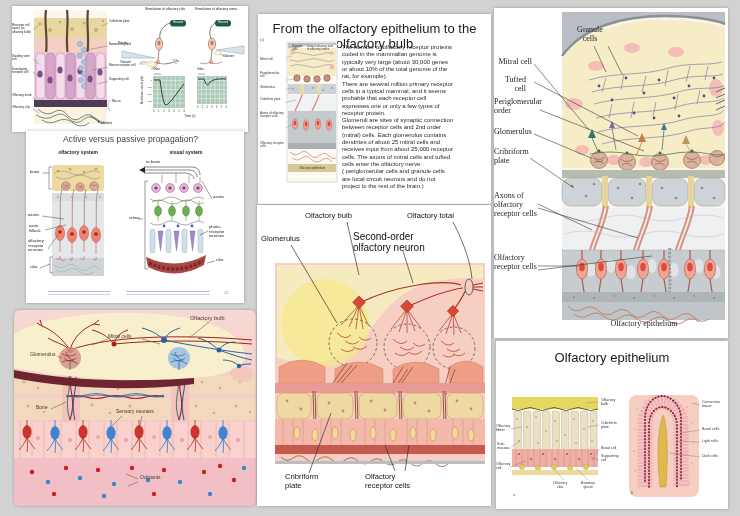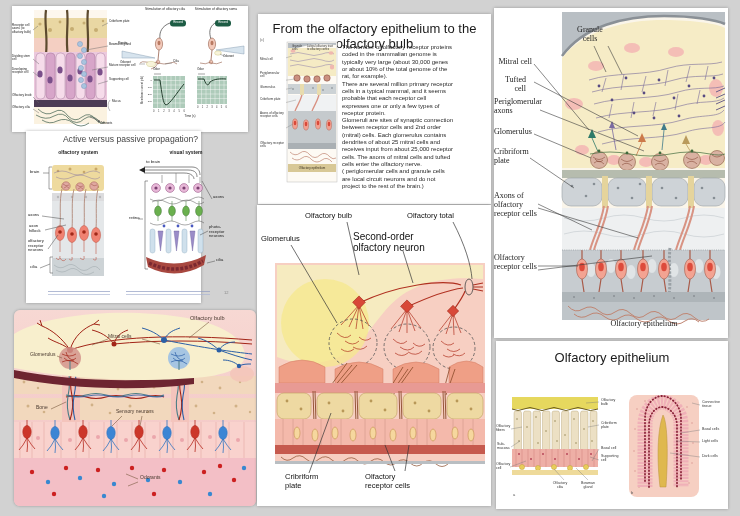--- a/index.html
+++ b/index.html
@@ -170,21 +170,21 @@
   <div class="lbl ctr" style="left:203px;top:15.3px;width:16px;font-size:3px;color:#fff">Record</div>
   <div class="lbl" style="left:106px;top:36px;width:20px;font-size:3px">Pipette</div>
   <div class="lbl" style="left:108px;top:55px;width:18px;font-size:3px">Odorant</div>
   <div class="lbl" style="left:211px;top:49px;width:18px;font-size:3px">Odorant</div>
   <div class="lbl" style="left:161px;top:54px;width:14px;font-size:3px">Cilia</div>
   <div class="lbl" style="left:141px;top:62px;width:14px;font-size:3px">Odor</div>
   <div class="lbl" style="left:185px;top:62px;width:14px;font-size:3px">Odor</div>
   <div class="lbl ctr" style="left:163px;top:109px;width:30px;font-size:3px">Time (s)</div>
 </div>
 
-<div class="panel" style="left:26px;top:131px;width:175px;height:172px">
+<div class="panel" style="left:26px;top:131px;width:218px;height:172px">
   <svg class="svgabs" width="209" height="172" viewBox="0 0 209 172">
 
     <g>
       <rect x="26" y="34" width="52" height="26" rx="3" fill="#eeda9e"></rect>
       <g fill="#c8a86a">
           <circle cx="32" cy="40" r="1.3"></circle>
           <circle cx="44" cy="38" r="1.5"></circle>
           <circle cx="58" cy="41" r="1.3"></circle>
           <circle cx="70" cy="38" r="1.5"></circle>
           <circle cx="36" cy="56" r="1.2"></circle>
@@ -909,21 +909,21 @@
       <path d="M36,150 L80,180"></path>
       <path d="M44,196 L98,222 M44,200 L144,230"></path>
       <path d="M44,258 L84,258 M44,262 L158,248"></path>
     </g>
   </svg>
   <div class="lbl ctr serif" style="left:76px;top:18px;width:40px;font-size:8px;color:#222">Granule
 cells</div>
   <div class="lbl rt serif" style="left:0;top:50px;width:38px;font-size:8px;color:#222">Mitral cell</div>
   <div class="lbl rt serif" style="left:0;top:68px;width:32px;font-size:8px;color:#222">Tufted cell</div>
   <div class="lbl serif" style="left:0;top:90px;width:52px;font-size:8px;color:#222">Periglomerular
-axons</div>
+order</div>
   <div class="lbl serif" style="left:0;top:120px;width:42px;font-size:8px;color:#222">Glomerulus</div>
   <div class="lbl serif" style="left:0;top:140px;width:38px;font-size:8px;color:#222">Cribriform
 plate</div>
   <div class="lbl serif" style="left:0;top:184px;width:46px;font-size:8px;color:#222">Axons of
 olfactory
 receptor cells</div>
   <div class="lbl serif" style="left:0;top:246px;width:46px;font-size:8px;color:#222">Olfactory
 receptor cells</div>
   <div class="lbl ctr serif" style="left:90px;top:312px;width:120px;font-size:8px;color:#222">Olfactory epithelium</div>
 </div>

